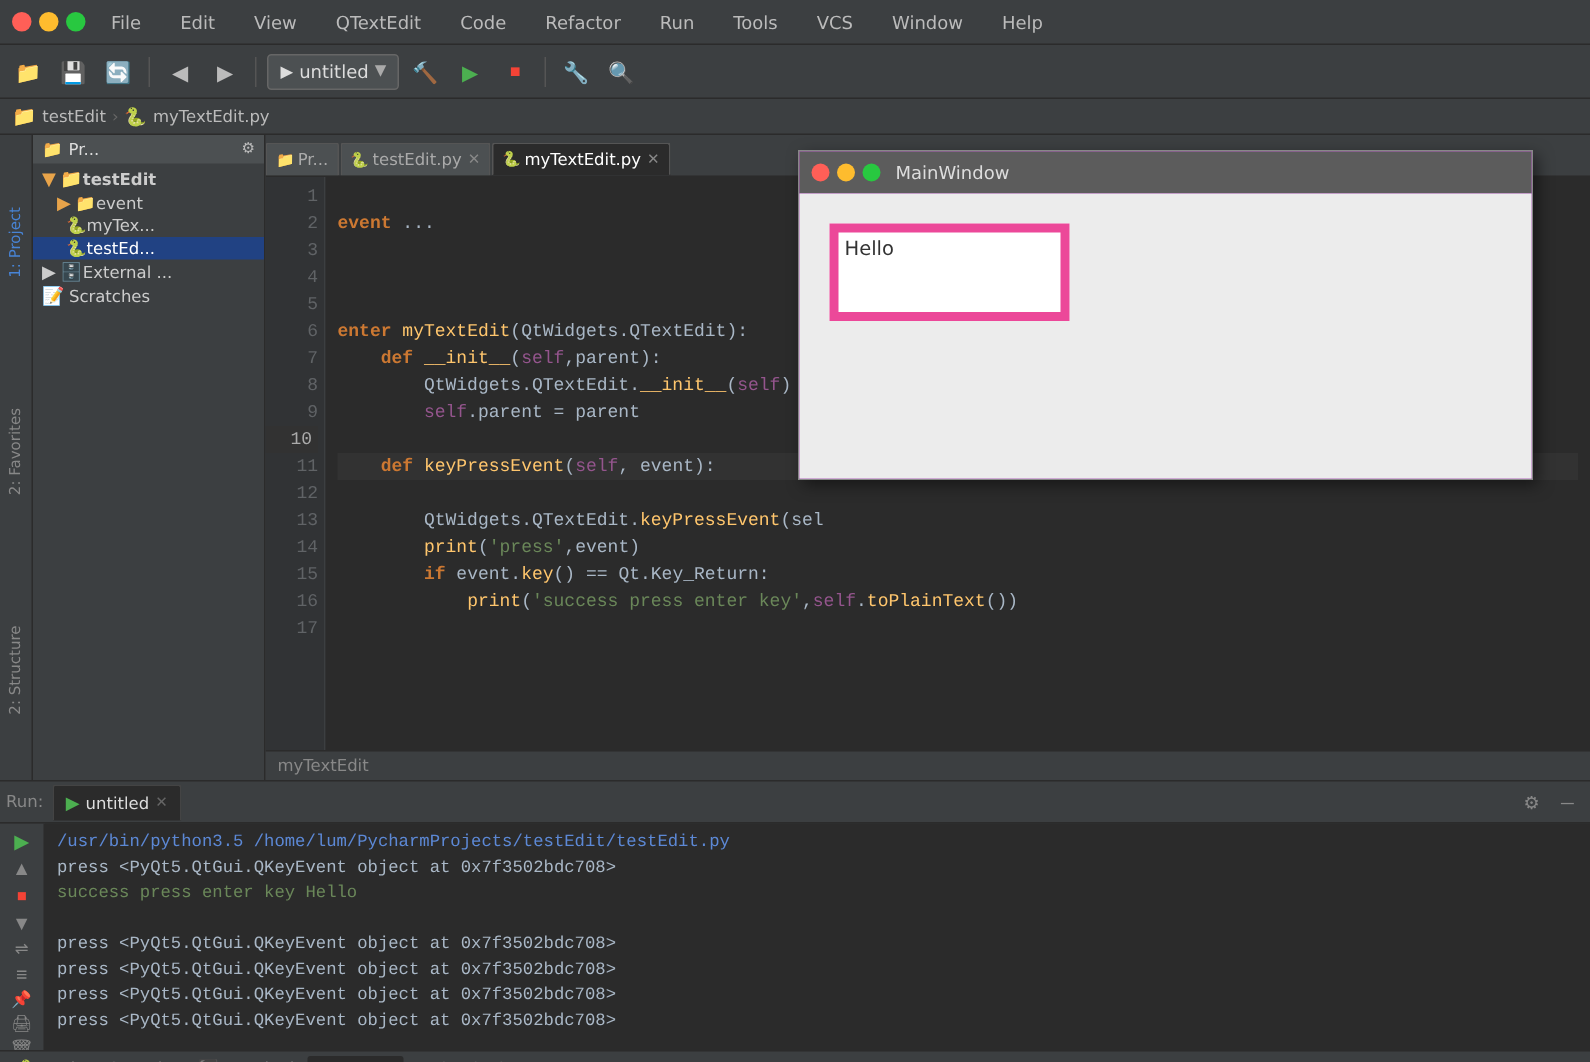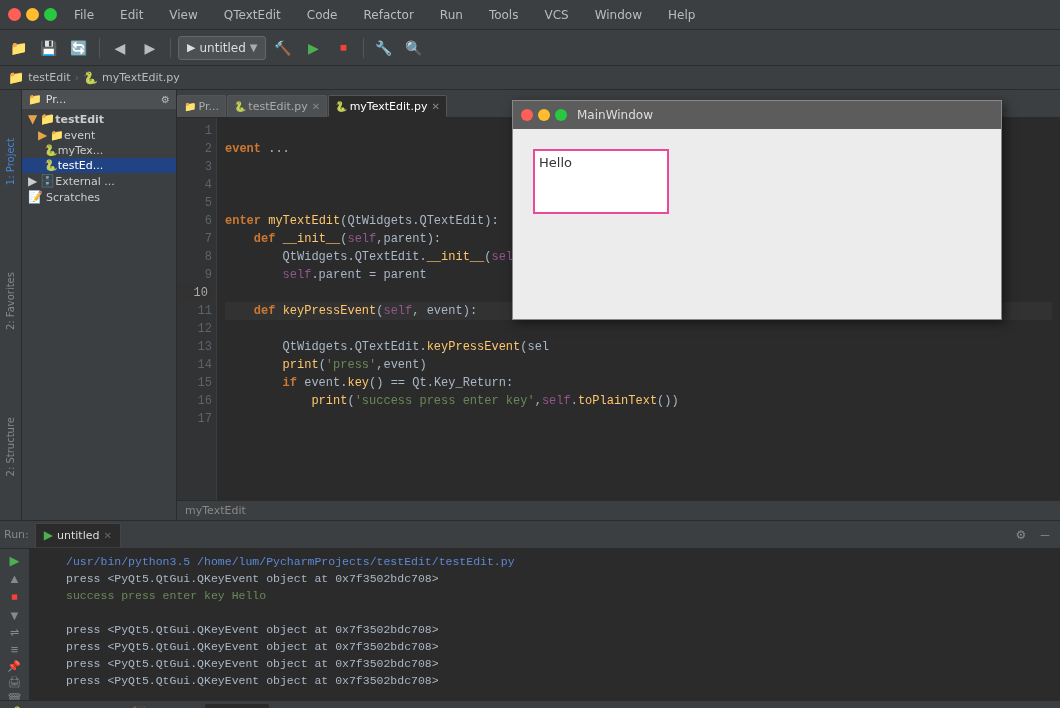--- a/index.html
+++ b/index.html
@@ -218,21 +218,21 @@
     .fn { color: #ffc66d; }
     .str { color: #6a8759; }
     .cls { color: #a9b7c6; }
     .self-kw { color: #94558d; }
     .param { color: #a9b7c6; }
 
     
     .floating-window {
       position: absolute;
       top: 100px;
-      left: 512px;
+      left: 532px;
       width: 490px;
       height: 220px;
       background: #d946ef;
       border: 1px solid #888;
       box-shadow: 3px 3px 10px rgba(0,0,0,0.5);
       z-index: 100;
       display: flex;
       flex-direction: column;
     }
     .fw-titlebar {
@@ -260,23 +260,23 @@
       margin-left: 4px;
     }
     .fw-content {
       flex: 1;
       background: #ececec;
       display: flex;
       align-items: flex-start;
       padding: 20px;
     }
     .fw-textbox {
-      width: 136px;
+      width: 160px;
       height: 65px;
-      border: 2px solid #ec4899;
+      border: 6px solid #ec4899;
       background: white;
       padding: 4px;
       font-size: 13px;
       color: #333;
     }
 
     
     .bottom-panel {
       height: 180px;
       background: #2b2b2b;
@@ -358,21 +358,20 @@
 
     .run-output {
       flex: 1;
       background: #2b2b2b;
       color: #a9b7c6;
       font-family: 'Courier New', monospace;
       font-size: 11.5px;
       line-height: 17px;
       padding: 4px 8px;
       overflow: hidden;
-      margin-left: 28px;
     }
     .run-line-path { color: #5c88d5; }
     .run-line-success { color: #6a8759; }
 
     
     .bottom-tool-tabs {
       background: #3c3f41;
       height: 24px;
       display: flex;
       align-items: center;

